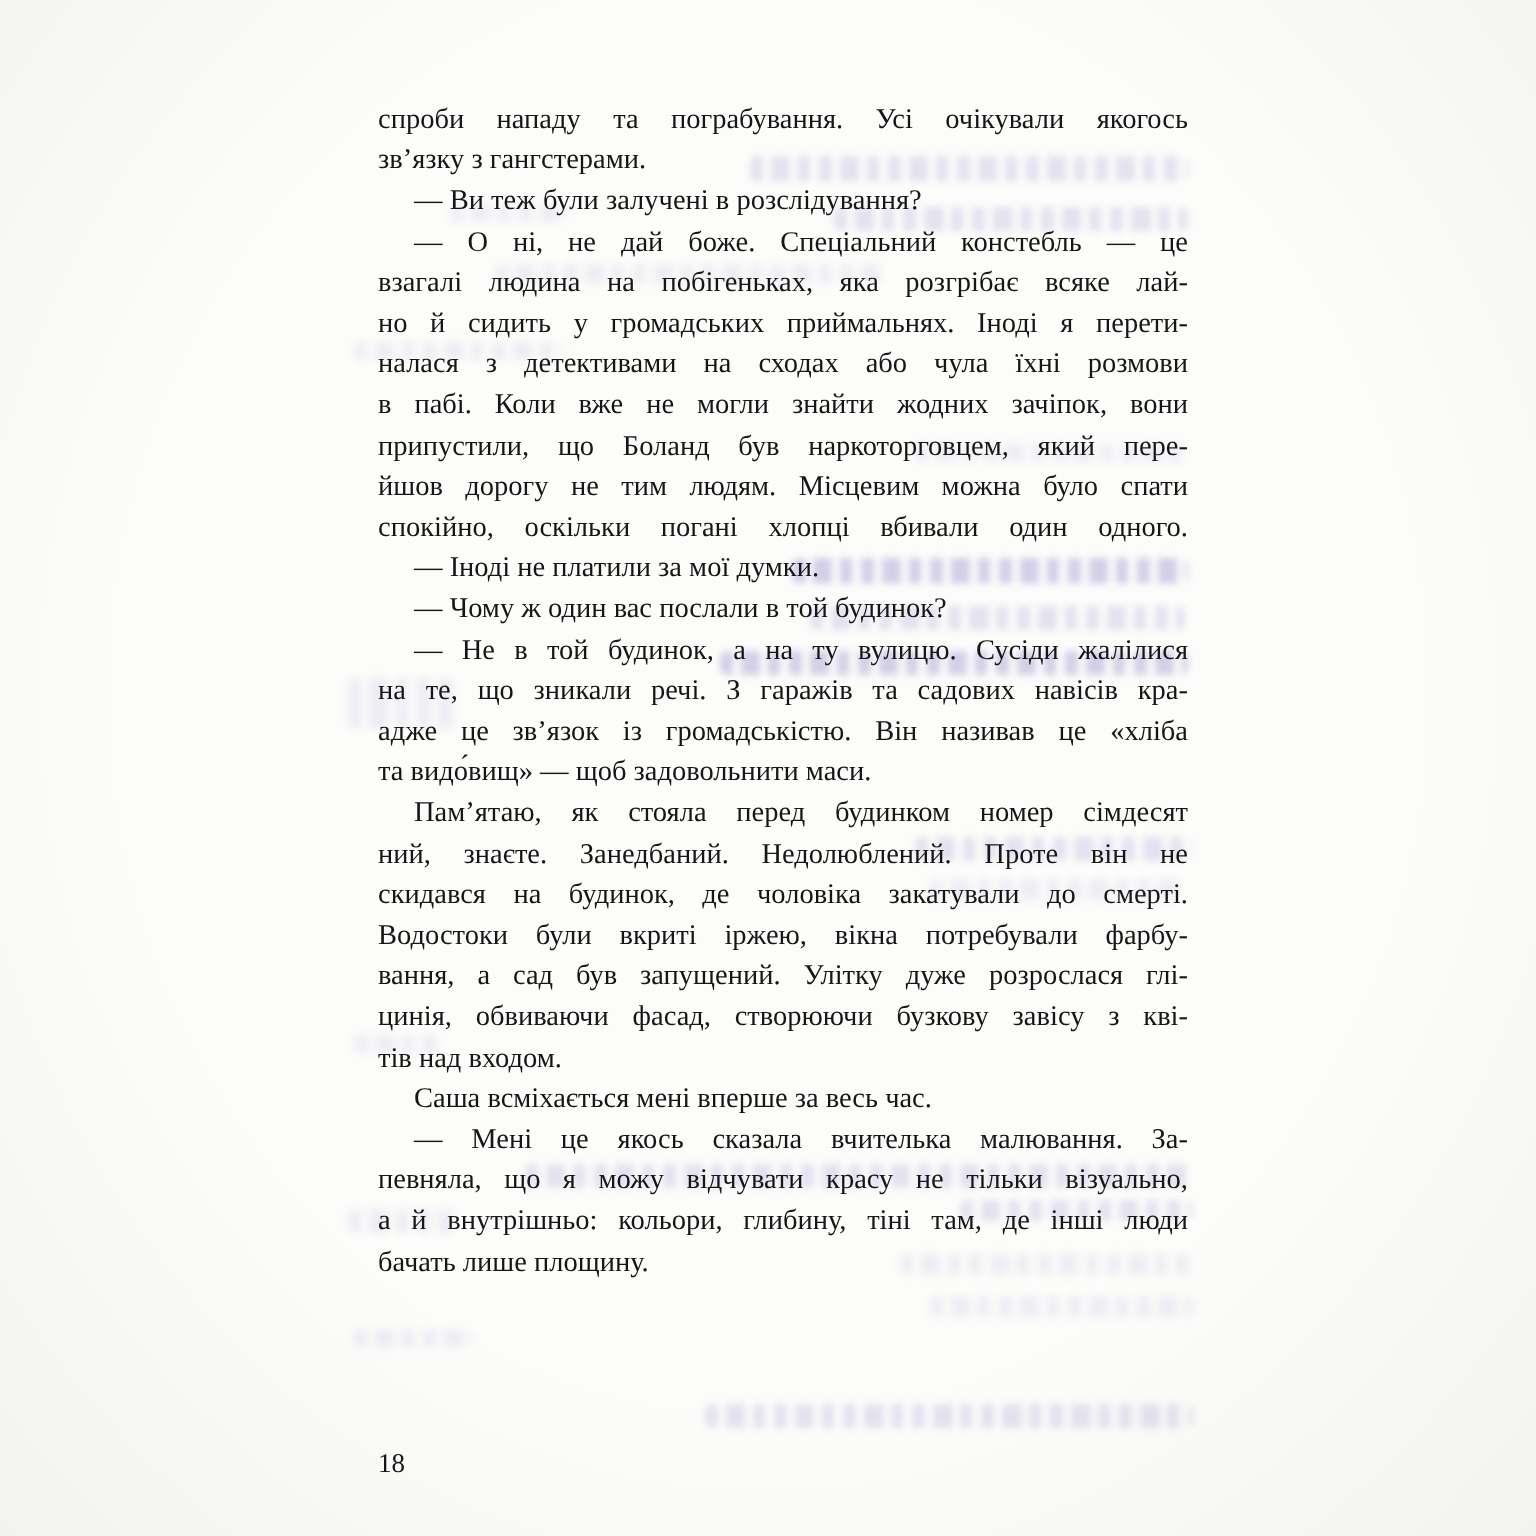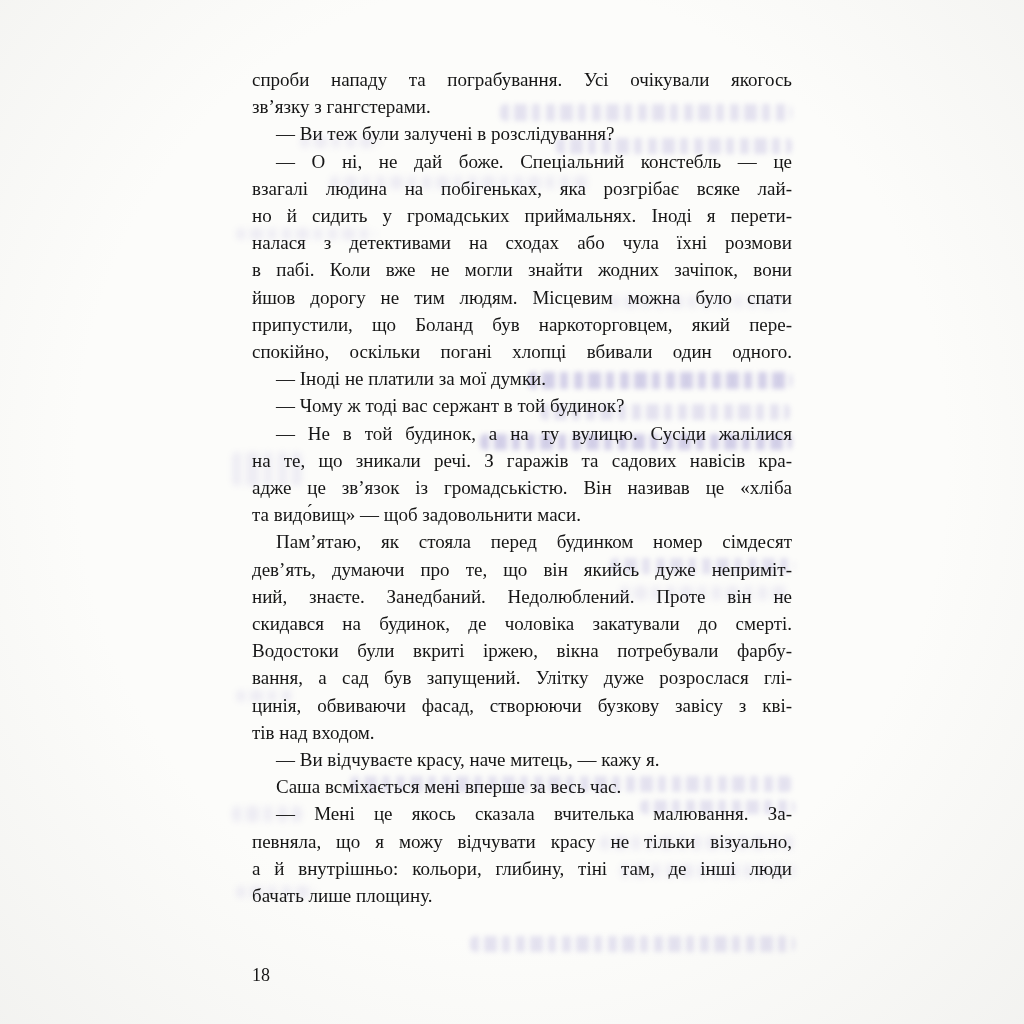--- a/index.html
+++ b/index.html
@@ -81,38 +81,36 @@
 
   <div class="text-column">
       <div class="line justify">спроби нападу та пограбування. Усі очікували якогось</div>
       <div class="line">зв’язку з гангстерами.</div>
       <div class="line indent">— Ви теж були залучені в розслідування?</div>
       <div class="line indent justify">— О ні, не дай боже. Спеціальний констебль — це</div>
       <div class="line justify">взагалі людина на побігеньках, яка розгрібає всяке лай-</div>
       <div class="line justify">но й сидить у громадських приймальнях. Іноді я перети-</div>
       <div class="line justify">налася з детективами на сходах або чула їхні розмови</div>
       <div class="line justify">в пабі. Коли вже не могли знайти жодних зачіпок, вони</div>
+      <div class="line justify">припустили, що Боланд був наркоторговцем, який пере-</div>
       <div class="line justify">йшов дорогу не тим людям. Місцевим можна було спати</div>
-      <div class="line justify">припустили, що Боланд був наркоторговцем, який пере-</div>
       <div class="line justify">спокійно, оскільки погані хлопці вбивали один одного.</div>
       <div class="line indent">— Іноді не платили за мої думки.</div>
-      <div class="line indent">— Чому ж тоді вас сержант в той будинок?</div>
+      <div class="line indent">— Чому ж один вас послали в той будинок?</div>
       <div class="line indent justify">— Не в той будинок, а на ту вулицю. Сусіди жалілися</div>
       <div class="line justify">на те, що зникали речі. З гаражів та садових навісів кра-</div>
       <div class="line justify">адже це зв’язок із громадськістю. Він називав це «хліба</div>
       <div class="line">та видо́вищ» — щоб задовольнити маси.</div>
       <div class="line indent justify">Пам’ятаю, як стояла перед будинком номер сімдесят</div>
-      <div class="line justify">дев’ять, думаючи про те, що він якийсь дуже непримiт-</div>
       <div class="line justify">ний, знаєте. Занедбаний. Недолюблений. Проте він не</div>
       <div class="line justify">скидався на будинок, де чоловіка закатували до смерті.</div>
       <div class="line justify">Водостоки були вкриті іржею, вікна потребували фарбу-</div>
       <div class="line justify">вання, а сад був запущений. Улітку дуже розрослася глі-</div>
       <div class="line justify">цинія, обвиваючи фасад, створюючи бузкову завісу з кві-</div>
       <div class="line">тів над входом.</div>
-      <div class="line indent">— Ви відчуваєте красу, наче митець, — кажу я.</div>
       <div class="line indent">Саша всміхається мені вперше за весь час.</div>
       <div class="line indent justify">— Мені це якось сказала вчителька малювання. За-</div>
       <div class="line justify">певняла, що я можу відчувати красу не тільки візуально,</div>
       <div class="line justify">а й внутрішньо: кольори, глибину, тіні там, де інші люди</div>
       <div class="line">бачать лише площину.</div>
     </div>
 
   <div class="page-number">18</div>
 
 </div>

